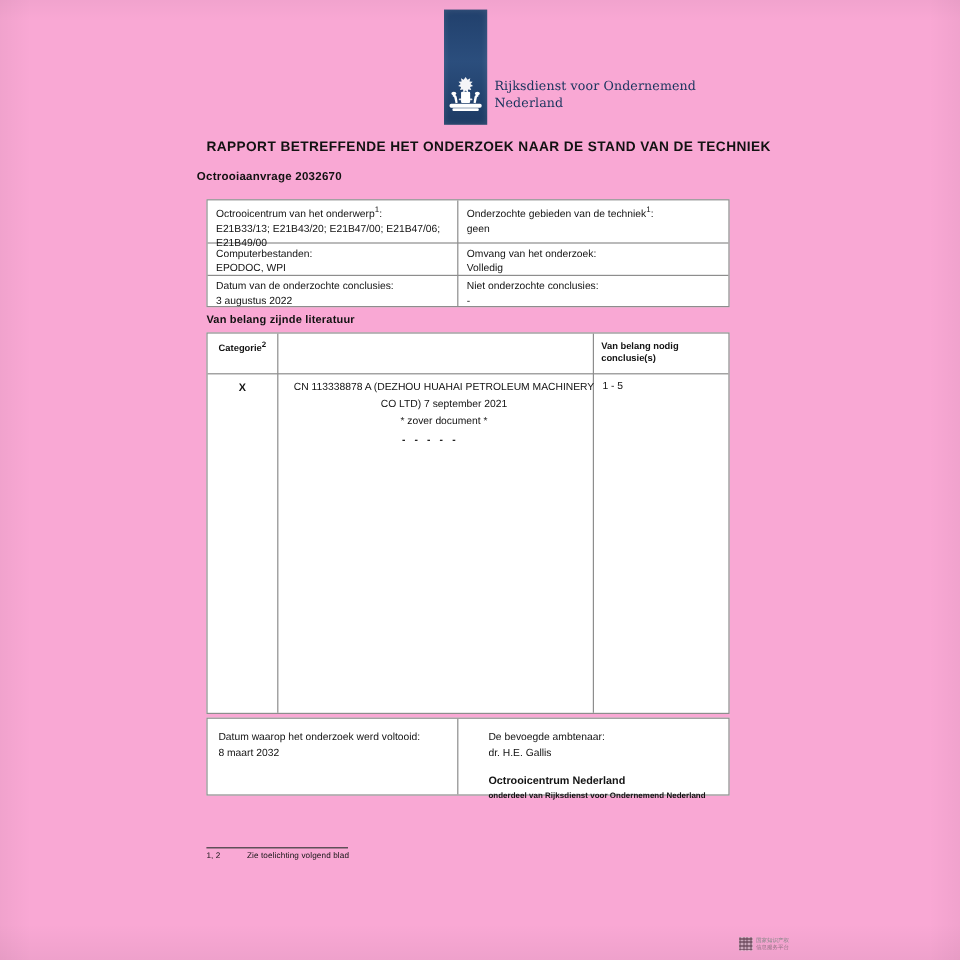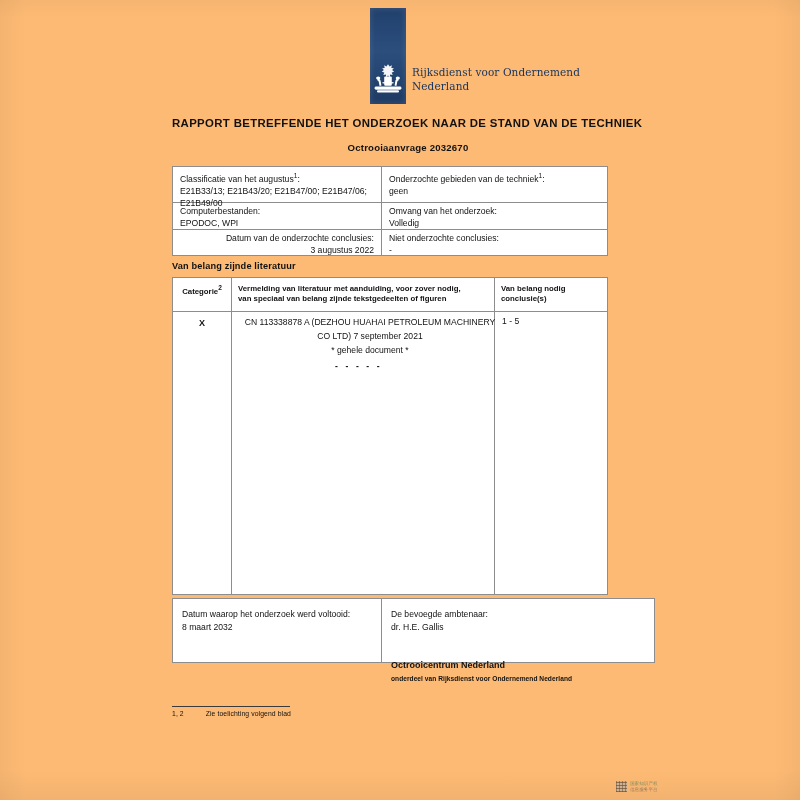--- a/index.html
+++ b/index.html
@@ -13,21 +13,21 @@
     font-family: "Liberation Sans", sans-serif;
     color: #121212;
     position: relative;
     overflow: hidden;
   }
 
   
   #page {
     position: absolute;
     inset: 0;
-    background: #fdba74;
+    background: #f9a8d4;
   }
 
   
   #page::before {
     content: "";
     position: absolute;
     inset: 0;
     background:
       linear-gradient(to right, rgba(0,0,0,0.035) 0px, rgba(0,0,0,0) 26px),
       linear-gradient(to left,  rgba(0,0,0,0.035) 0px, rgba(0,0,0,0) 26px),
@@ -73,24 +73,23 @@
     top: 117px;
     width: 426px;
     text-align: center;
     font-size: 11.4px;
     font-weight: bold;
     letter-spacing: 0.35px;
     white-space: nowrap;
   }
   #application-line {
     position: absolute;
-    left: 188px;
+    left: 164px;
     top: 142px;
     width: 440px;
-    text-align: center;
     font-size: 9.6px;
     font-weight: bold;
     letter-spacing: 0.2px;
   }
 
   
   .tbl {
     position: absolute;
     border: 1px solid #8d8d8d;
     box-sizing: border-box;
@@ -163,30 +162,30 @@
   }
   #conclusion-ref {
     position: absolute;
     left: 321px; top: 38px; width: 114px;
     padding: 0 8px;
     font-size: 8.6px;
     font-weight: normal;
   }
 
   
-  #foot-table { left: 172px; top: 598px; width: 483px; height: 65px; }
+  #foot-table { left: 172px; top: 598px; width: 436px; height: 65px; }
   .foot-cell {
     position: absolute;
     top: 0;
     box-sizing: border-box;
     padding: 9px 9px;
     font-size: 8.6px;
     line-height: 1.55;
   }
-  .org-name { font-weight: bold; font-size: 9px; margin-top: 24px; }
+  .org-name { font-weight: bold; font-size: 9px; margin-top: 9px; }
   .org-sub  { font-weight: bold; font-size: 6.6px; margin-top: 1px; letter-spacing: 0.05px; }
 
   
   #footnote-rule {
     position: absolute;
     left: 172px;
     top: 706px;
     width: 118px;
     border-top: 1px solid #3a3a3a;
   }
@@ -252,88 +251,84 @@
 
   <div id="doc-title">RAPPORT BETREFFENDE HET ONDERZOEK NAAR DE STAND VAN DE TECHNIEK</div>
   <div id="application-line">Octrooiaanvrage 2032670</div>
 
   <div class="tbl" id="info-table">
     <div class="hline" style="left:0; top:35px; width:434px;"></div>
     <div class="hline" style="left:0; top:62px; width:434px;"></div>
     <div class="vline" style="left:208px; top:0; height:88px;"></div>
 
     <div class="cell" style="left:0; top:0; width:208px;">
-      <div class="line"><span>Classificatie van het augustus</span><sup>1</sup><span>:</span></div>
+      <div class="line"><span>Octrooicentrum van het onderwerp</span><sup>1</sup><span>:</span></div>
       <div class="line">E21B33/13; E21B43/20; E21B47/00; E21B47/06;</div>
       <div class="line">E21B49/00</div>
     </div>
     <div class="cell" style="left:209px; top:0; width:225px;">
       <div class="line"><span>Onderzochte gebieden van de techniek</span><sup>1</sup><span>:</span></div>
       <div class="line">geen</div>
     </div>
 
     <div class="cell" style="left:0; top:35px; width:208px;">
       <div class="line">Computerbestanden:</div>
       <div class="line">EPODOC, WPI</div>
     </div>
     <div class="cell" style="left:209px; top:35px; width:225px;">
       <div class="line">Omvang van het onderzoek:</div>
       <div class="line">Volledig</div>
     </div>
 
-    <div class="cell" style="left:0; top:62px; width:208px;text-align:right;">
+    <div class="cell" style="left:0; top:62px; width:208px;">
       <div class="line">Datum van de onderzochte conclusies:</div>
       <div class="line">3 augustus 2022</div>
     </div>
     <div class="cell" style="left:209px; top:62px; width:225px;">
       <div class="line">Niet onderzochte conclusies:</div>
       <div class="line">-</div>
     </div>
   </div>
 
   <div id="lit-caption">Van belang zijnde literatuur</div>
 
   <div class="tbl" id="lit-table">
     <div class="hline" style="left:0; top:33px; width:434px;"></div>
     <div class="vline" style="left:58px; top:0; height:316px;"></div>
     <div class="vline" style="left:321px; top:0; height:316px;"></div>
 
     <div class="cell colhead" style="left:0; top:1px; width:58px; text-align:center;">
       <span>Categorie</span><sup>2</sup>
     </div>
-    <div class="cell colhead" style="left:59px; top:1px; width:262px;">
-      <div>Vermelding van literatuur met aanduiding, voor zover nodig,</div>
-      <div>van speciaal van belang zijnde tekstgedeelten of figuren</div>
-    </div>
     <div class="cell colhead" style="left:322px; top:1px; width:112px;">
       <div>Van belang nodig</div>
       <div>conclusie(s)</div>
     </div>
 
     <div id="cat-mark">X</div>
 
     <div id="citation">
       <div class="line">CN 113338878 A (DEZHOU HUAHAI PETROLEUM MACHINERY</div>
       <div class="line">CO LTD) 7 september 2021</div>
-      <div class="line">* gehele document *</div>
+      <div class="line">* zover document *</div>
       <div id="dashes">- - - - -</div>
     </div>
 
     <div id="conclusion-ref">1 - 5</div>
   </div>
 
   <div class="tbl" id="foot-table">
     <div class="vline" style="left:208px; top:0; height:63px;"></div>
 
     <div class="foot-cell" style="left:0; width:208px;">
       <div>Datum waarop het onderzoek werd voltooid:</div>
       <div>8 maart 2032</div>
     </div>
 
-    <div class="foot-cell" style="left:209px; width:225px;">
+    <div class="foot-cell" style="left:225px; width:225px;">
       <div>De bevoegde ambtenaar:</div>
       <div>dr. H.E. Gallis</div>
       <div class="org-name">Octrooicentrum Nederland</div>
       <div class="org-sub">onderdeel van Rijksdienst voor Ondernemend Nederland</div>
     </div>
   </div>
 
   <div id="footnote-rule"></div>
   <div id="footnote">
     <span class="fn-marks">1, 2</span><span>Zie toelichting volgend blad</span>

